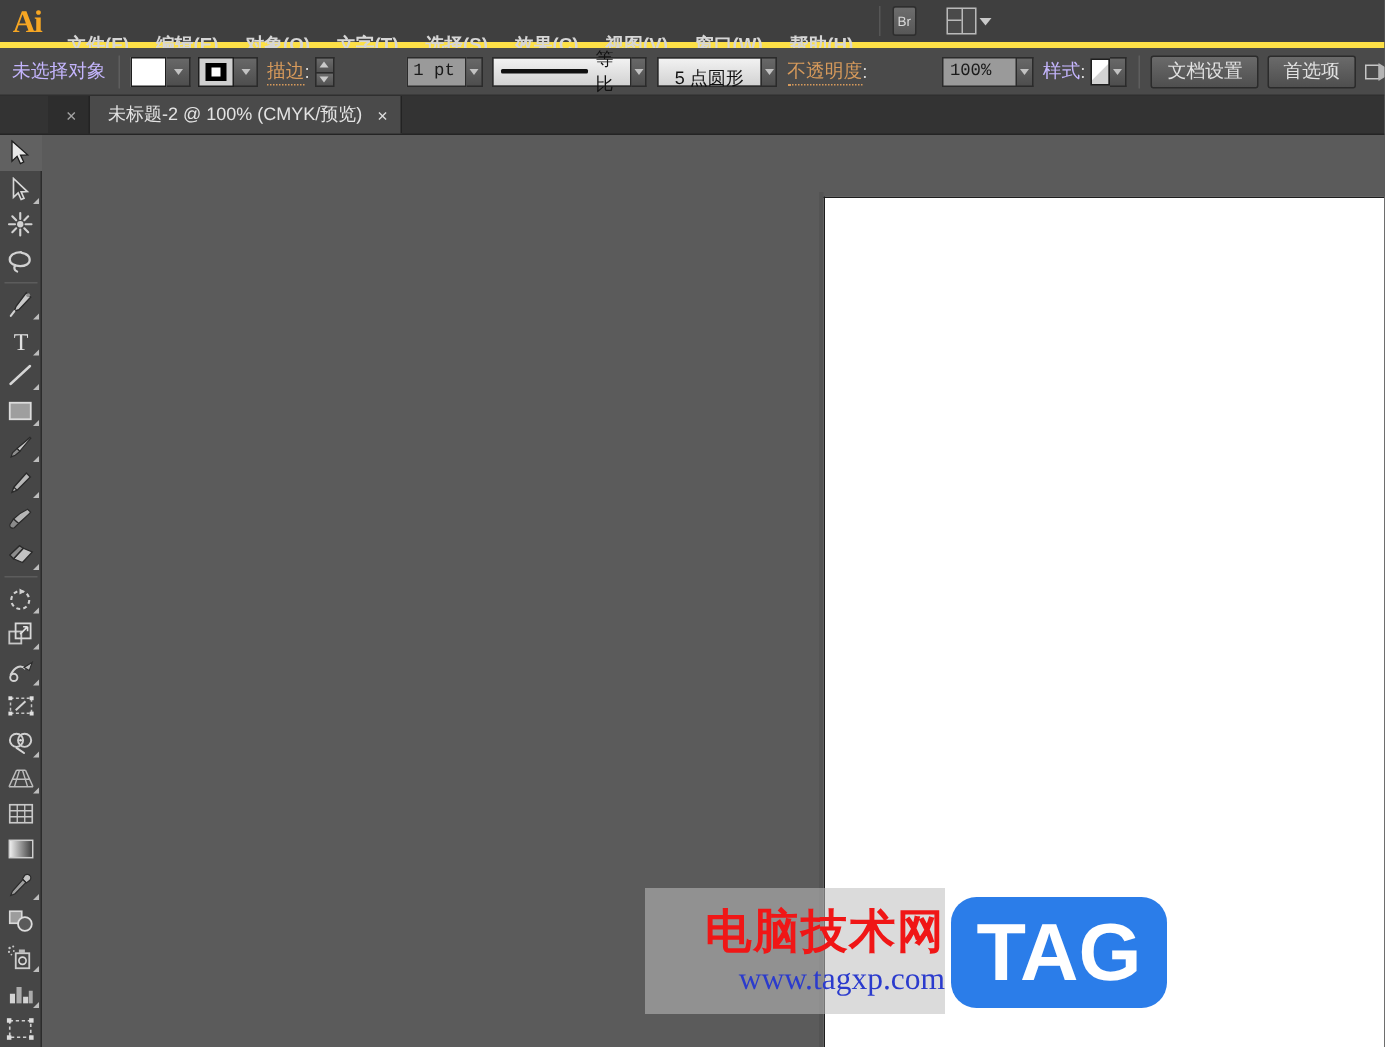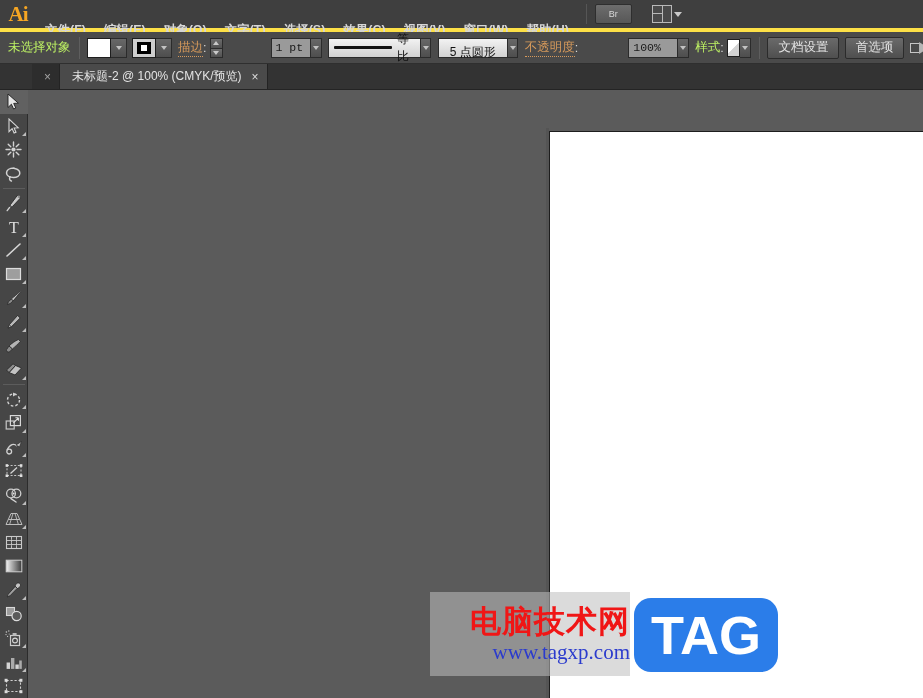--- a/index.html
+++ b/index.html
@@ -27,21 +27,21 @@
     letter-spacing: -1px;
   }
   .menu-item {
     padding: 16px 9px; height: 32px; line-height: 32px;
     color: #d6d6d6; font-size: 12.5px; white-space: nowrap; font-weight: bold;
   }
   .menubar-sep {
     width: 1px; height: 20px; background: #565656; margin: 0 8px;
   }
   .br-btn {
-    width: 37px; height: 20px;
+    width: 16px; height: 20px;
     background: linear-gradient(#6d6d6d, #575757);
     border: 1px solid #2e2e2e;
     border-radius: 2px;
     color: #d8d8d8; font-size: 9px;
     display: flex; align-items: center; justify-content: center;
     font-family: "Liberation Sans", sans-serif;
   }
   .arrange-btn {
     display: flex; align-items: center; gap: 2px; margin-left: 20px;
   }
@@ -64,21 +64,21 @@
     border-top: 5px solid #c9c9c9;
   }
 
   
   .controlbar {
     position: absolute; left: 0; top: 32px; width: 923px; height: 32px;
     background: #4a4a4a;
     border-bottom: 1px solid #2f2f2f;
     display: flex; align-items: center; padding-left: 8px;
   }
-  .cb-label { color: #bef264; font-size: 12.5px; white-space: nowrap; }
+  .cb-label { color: #c4b5fd; font-size: 12.5px; white-space: nowrap; }
   .cb-sep { width: 1px; height: 22px; background: #5e5e5e; margin: 0 8px; }
   .swatch-group { display: flex; align-items: center; }
   .swatch {
     width: 24px; height: 20px;
     border: 1px solid #1e1e1e;
     background: #ffffff;
   }
   .swatch-stroke {
     width: 24px; height: 20px;
     border: 1px solid #1e1e1e;

